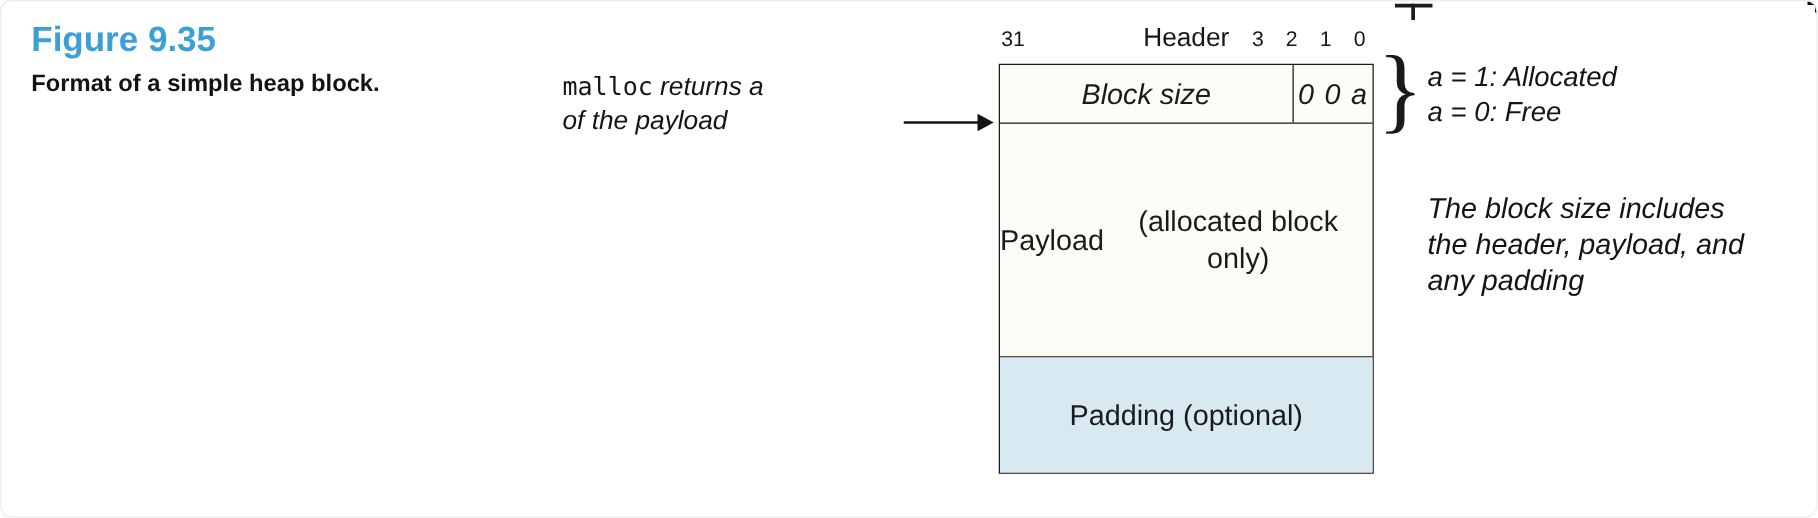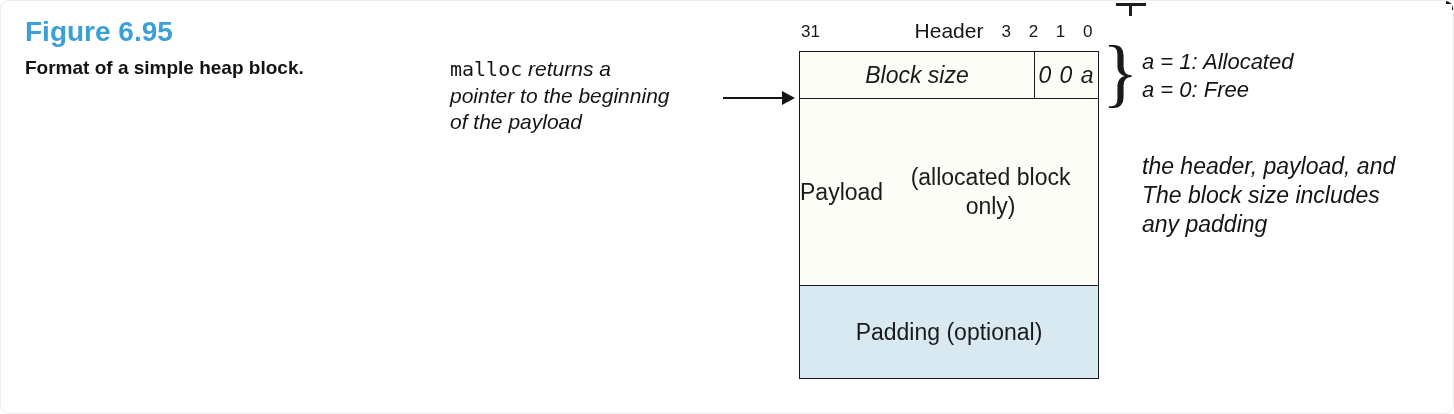--- a/index.html
+++ b/index.html
@@ -112,27 +112,26 @@
   .cropmark-v { position: absolute; left: 1128px; top: 2px;  width: 3px;  height: 13px; background: #1d1d1f; }
   .cornermark-h { position: absolute; left: 1445px; top: 0;  width: 9px;  height: 3px; background: #111; }
   .cornermark-v { position: absolute; left: 1451px; top: 0;  width: 3px;  height: 9px; background: #111; }
 </style>
 </head>
 <body>
 
 <div class="page">
 
   <div class="caption">
-    <div class="fig-label">Figure 6.95</div>
+    <div class="fig-label">Figure 9.35</div>
     <div class="fig-title">Format of a simple heap block.</div>
   </div>
 
   <div class="malloc-note">
     <div><span class="code">malloc</span><span class="it"> </span><span class="it">returns a</span></div>
-    <div class="it">pointer to the beginning</div>
     <div class="it">of the payload</div>
   </div>
 
   <div class="arrow-line"></div>
   <div class="arrow-head"></div>
 
   <div class="bits-row">
     <span class="bit-left">31</span>
     <span class="hdr-label">Header</span>
     <span class="bit-right">3 2 1 0</span>
@@ -152,22 +151,22 @@
     </div>
   </div>
 
   <div class="brace">}</div>
   <div class="a-legend">
     <div>a = 1: Allocated</div>
     <div>a = 0: Free</div>
   </div>
 
   <div class="size-note">
+    <div>The block size includes</div>
     <div>the header, payload, and</div>
-    <div>The block size includes</div>
     <div>any padding</div>
   </div>
 
   <div class="cropmark-h"></div>
   <div class="cropmark-v"></div>
   <div class="cornermark-h"></div>
   <div class="cornermark-v"></div>
 
 </div>
 

